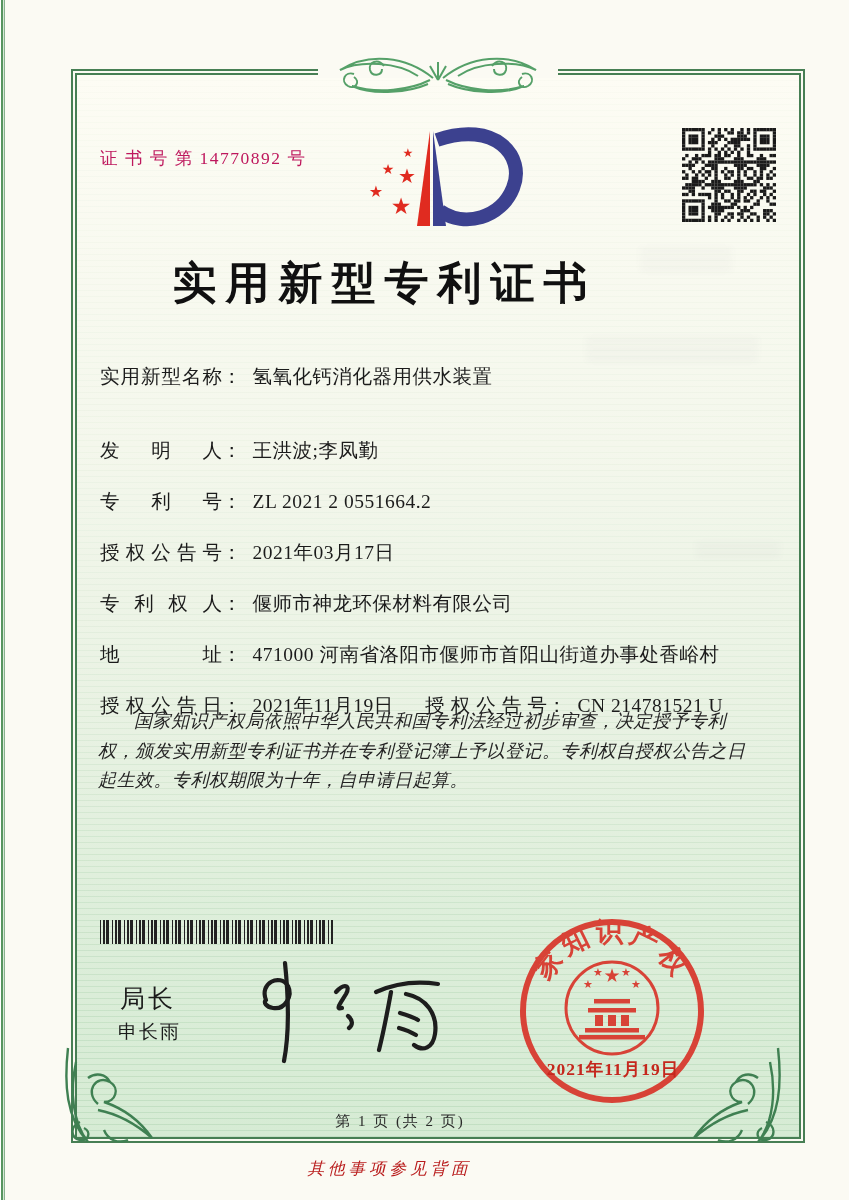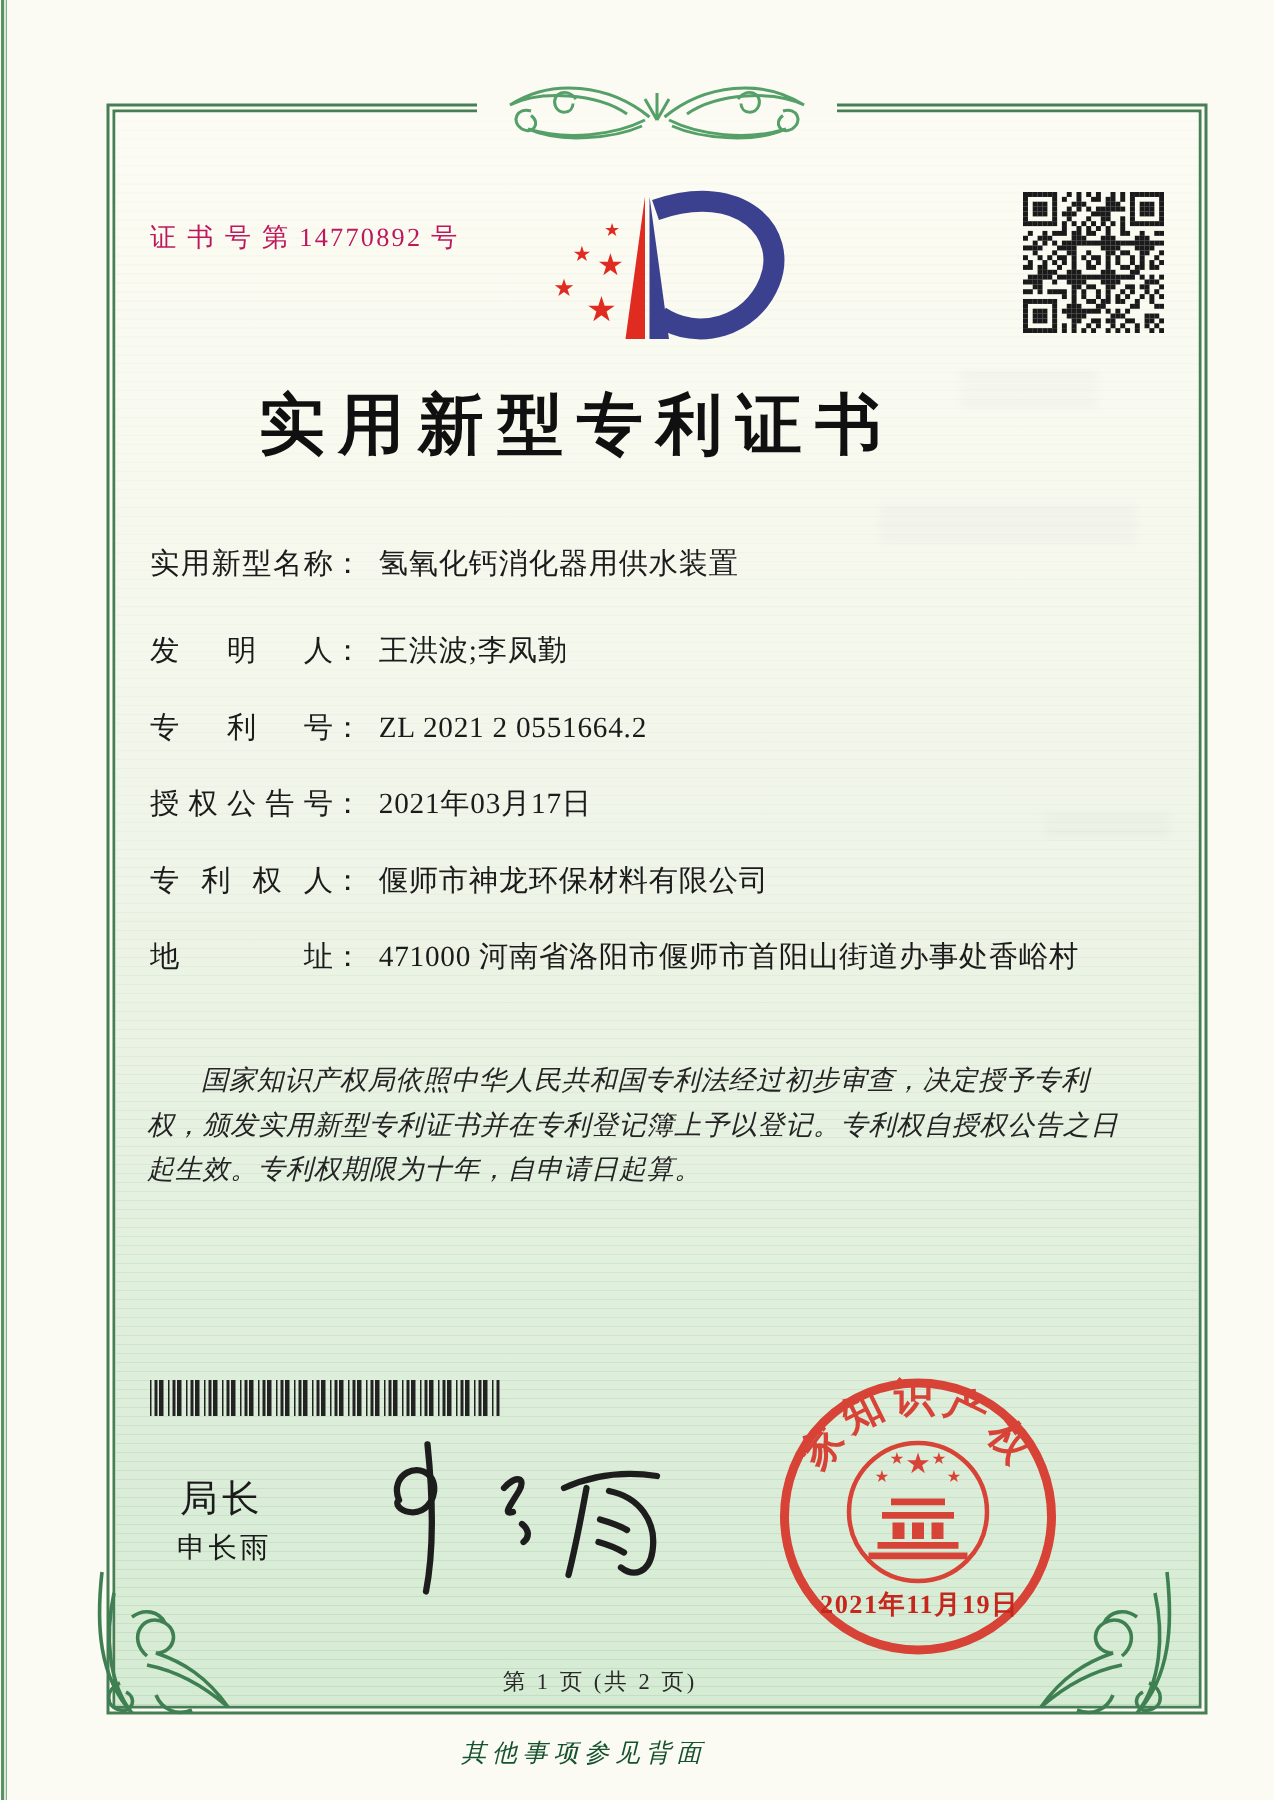--- a/index.html
+++ b/index.html
@@ -30,21 +30,21 @@
     -webkit-mask-image:linear-gradient(180deg,rgba(0,0,0,.12) 0%,rgba(0,0,0,.25) 45%,rgba(0,0,0,.7) 75%,rgba(0,0,0,.95) 100%);
             mask-image:linear-gradient(180deg,rgba(0,0,0,.12) 0%,rgba(0,0,0,.25) 45%,rgba(0,0,0,.7) 75%,rgba(0,0,0,.95) 100%);
   }
   .cert-no{left:100px;top:146px;font-size:17.5px;letter-spacing:1.5px;color:#be185d;}
   .title{
     left:72px;top:254px;width:625px;text-align:center;
     font-size:44px;font-weight:bold;letter-spacing:9px;color:#101010;
   }
   .rows{left:100px;top:364px;width:665px;}
   .row{font-size:19.5px;line-height:26px;margin-bottom:25px;white-space:nowrap;}
-  .row.first{margin-bottom:32px;}
+  .row.first{margin-bottom:48px;}
   .row.double{position:relative;}
   .flabel{
     display:inline-block;width:122px;
     text-align:justify;text-align-last:justify;
     vertical-align:top;
   }
   .colon{display:inline-block;vertical-align:top;}
   .fvalue{display:inline-block;margin-left:11px;vertical-align:top;letter-spacing:0.5px;}
   .pair2{position:absolute;left:325px;top:0;}
   .paras{left:98px;top:706px;width:662px;}
@@ -58,21 +58,21 @@
   .director-name{left:118px;top:1019px;font-size:19px;letter-spacing:2px;}
   .sig{left:240px;top:956px;}
   .seal{left:517px;top:916px;}
   .seal-date{
     left:520px;top:1057px;width:186px;text-align:center;
     font-size:17.5px;color:#c5271d;letter-spacing:1px;font-weight:bold;
   }
   .page-info{left:72px;top:1112px;width:656px;text-align:center;font-size:15px;letter-spacing:2px;color:#2a2a2a;}
   .back-note{
     left:0;top:1158px;width:779px;text-align:center;
-    font-size:16.5px;font-style:italic;letter-spacing:4px;color:#14532d;
+    font-size:16.5px;font-style:italic;letter-spacing:4px;color:#b91c1c;
     font-family:"DejaVu Serif","Liberation Serif",serif;
   }
   .smudge{
     background:repeating-linear-gradient(0deg,rgba(125,125,140,0.45) 0 3px,rgba(0,0,0,0) 3px 9px);
     filter:blur(3px);opacity:0.22;border-radius:3px;
   }
   svg{display:block;}
 </style>
 </head>
 <body>
@@ -590,20 +590,26 @@
   </div>
   <div class="row">
     <span class="flabel">授权公告号</span><span class="colon">：</span><span class="fvalue">2021年03月17日</span>
   </div>
   <div class="row">
     <span class="flabel">专利权人</span><span class="colon">：</span><span class="fvalue">偃师市神龙环保材料有限公司</span>
   </div>
   <div class="row">
     <span class="flabel">地址</span><span class="colon">：</span><span class="fvalue">471000 河南省洛阳市偃师市首阳山街道办事处香峪村</span>
   </div>
+  <div class="row double">
+    <span class="flabel">授权公告日</span><span class="colon">：</span><span class="fvalue">2021年11月19日</span>
+    <span class="pair2">
+      <span class="flabel">授权公告号</span><span class="colon">：</span><span class="fvalue">CN 214781521 U</span>
+    </span>
+  </div>
 </div>
 
 <div class="abs paras">
   <p>国家知识产权局依照中华人民共和国专利法经过初步审查，决定授予专利权，颁发实用新型专利证书并在专利登记簿上予以登记。专利权自授权公告之日起生效。专利权期限为十年，自申请日起算。</p>
 </div>
 
 <div class="abs barcode">
   <svg id="bar-svg" width="236" height="24" viewBox="0 0 236 24">
       <rect x="0" y="0" width="1" height="24" fill="#222"></rect>
       <rect x="3" y="0" width="2" height="24" fill="#222"></rect>

